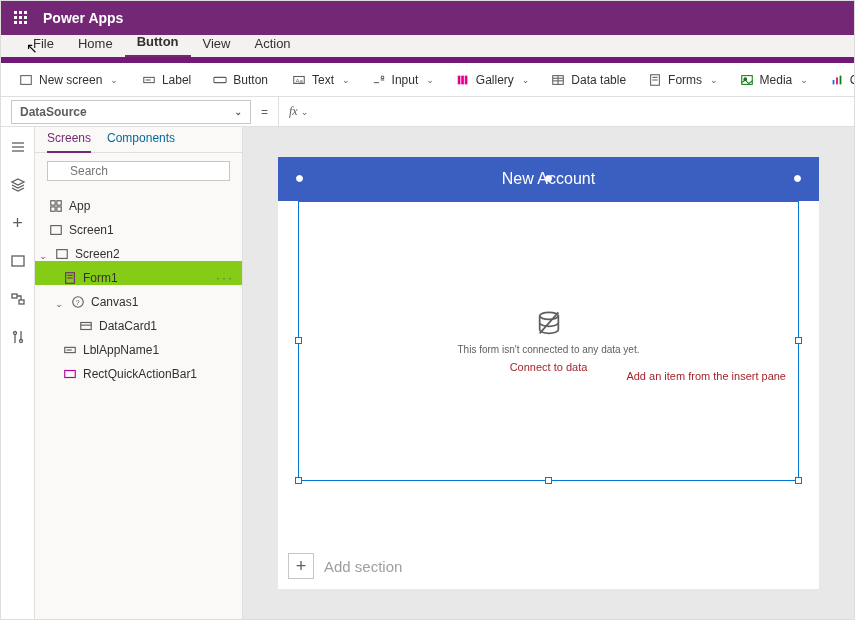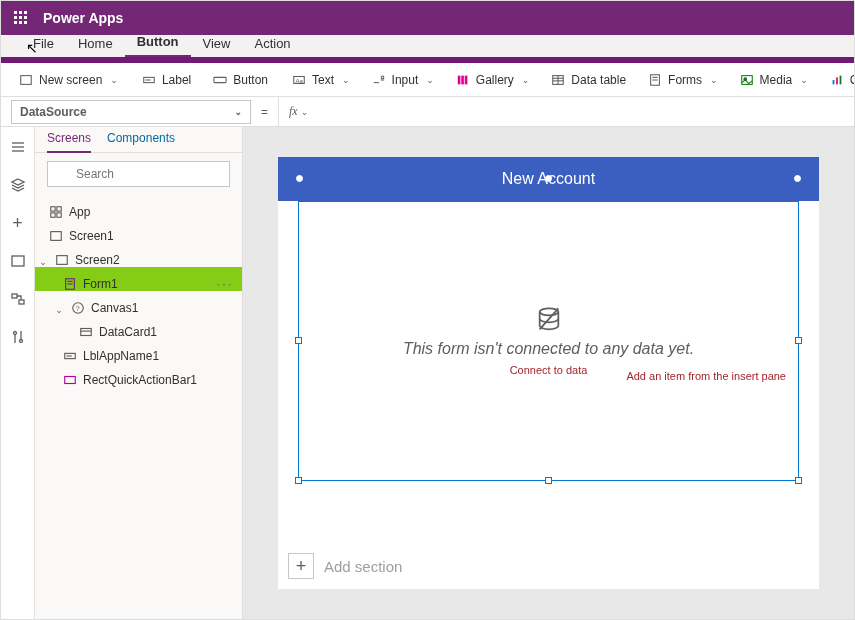--- a/index.html
+++ b/index.html
@@ -36,37 +36,37 @@
 .rail { width: 34px; background: #fff; border-right: 1px solid #e1dfdd; display: flex; flex-direction: column; align-items: center; padding-top: 12px; gap: 22px; }
 .rail-btn { width: 16px; height: 16px; cursor: pointer; color: #605e5c; display:flex; align-items:center; justify-content:center; }
 
 .tree-panel { width: 208px; background: #faf9f8; border-right: 1px solid #e1dfdd; display: flex; flex-direction: column; }
 .tree-header { display: flex; align-items: center; justify-content: space-between; padding: 10px 12px 6px; }
 .tree-title { font-size: 14px; font-weight: 400; color: #323130; }
 .tree-close { font-size: 14px; color: #605e5c; cursor: pointer; }
 .tree-tabs { display: flex; padding: 0 12px; gap: 16px; font-size: 12px; border-bottom: 1px solid #e1dfdd; }
 .tree-tab { padding: 4px 0 6px; cursor: pointer; color: #0369a1; }
 .tree-tab.active { color: #742774; border-bottom: 2px solid #742774; margin-bottom: -1px; }
-.search-box { margin: 8px 12px; border: 1px solid #c8c6c4; background: #fff; height: 26px; display: flex; align-items: center; padding: 0 8px; gap: 20px; font-size: 12px; color: #605e5c; }
+.search-box { margin: 8px 12px; border: 1px solid #c8c6c4; background: #fff; height: 20px; display: flex; align-items: center; padding: 0 8px; gap: 14px; font-size: 12px; color: #605e5c; }
 .tree-list { flex: 1; overflow: auto; font-size: 12px; color: #323130; }
 .tree-node { display: flex; align-items: flex-end; height: 24px; padding-right: 8px; cursor: pointer; gap: 6px; }
 .tree-node.selected { background: #84cc16; }
 .node-icon { width: 14px; height: 14px; flex-shrink: 0; display:flex; align-items:center; justify-content:center; }
 .node-more { margin-left: auto; visibility: hidden; letter-spacing: 2px; color:#605e5c; }
 .tree-node.selected .node-more { visibility: visible; }
 .expander { width: 12px; font-size: 9px; color: #605e5c; text-align: center; }
 
 .canvas { flex: 1; background: #e8e8e8; position: relative; padding: 30px 35px; }
 .screen { background: #fff; width: 100%; height: 100%; position: relative; overflow: hidden; }
 .screen-header { background: #3b5fc0; height: 44px; display: flex; align-items: center; justify-content: center; color: #fff; font-size: 16px; font-weight: 400; position: relative; }
 .sel-dot { width: 7px; height: 7px; border: 1px solid #fff; border-radius: 50%; background: #fff; position: absolute; }
 .form-area { position: absolute; top: 44px; left: 20px; right: 20px; height: 280px; border: 1px solid #0078d4; display: flex; flex-direction: column; align-items: center; justify-content: center; gap: 6px; }
 .form-handle { width: 7px; height: 7px; border: 1px solid #0078d4; background: #fff; position: absolute; }
 .db-icon { width: 28px; height: 28px; color: #605e5c; }
-.form-msg { font-size: 16px; color: #605e5c; font-style: italic; }
+.form-msg { font-size: 10px; color: #605e5c; }
 .form-link { font-size: 11px; color: #a4262c; cursor: pointer; }
 .insert-link { position: absolute; right: 12px; bottom: 98px; font-size: 11px; color: #a4262c; cursor:pointer; }
 .add-section { position: absolute; bottom: 10px; left: 10px; display: flex; align-items: center; gap: 10px; font-size: 15px; color: #a19f9d; cursor: pointer; }
 .add-box { width: 26px; height: 26px; border: 1px solid #c8c6c4; display: flex; align-items: center; justify-content: center; font-size: 18px; color: #605e5c; background:#fff; }
 </style>
 </head>
 <body>
 
 <div class="app-header">
   <svg class="waffle" viewBox="0 0 16 16" fill="#fff">

